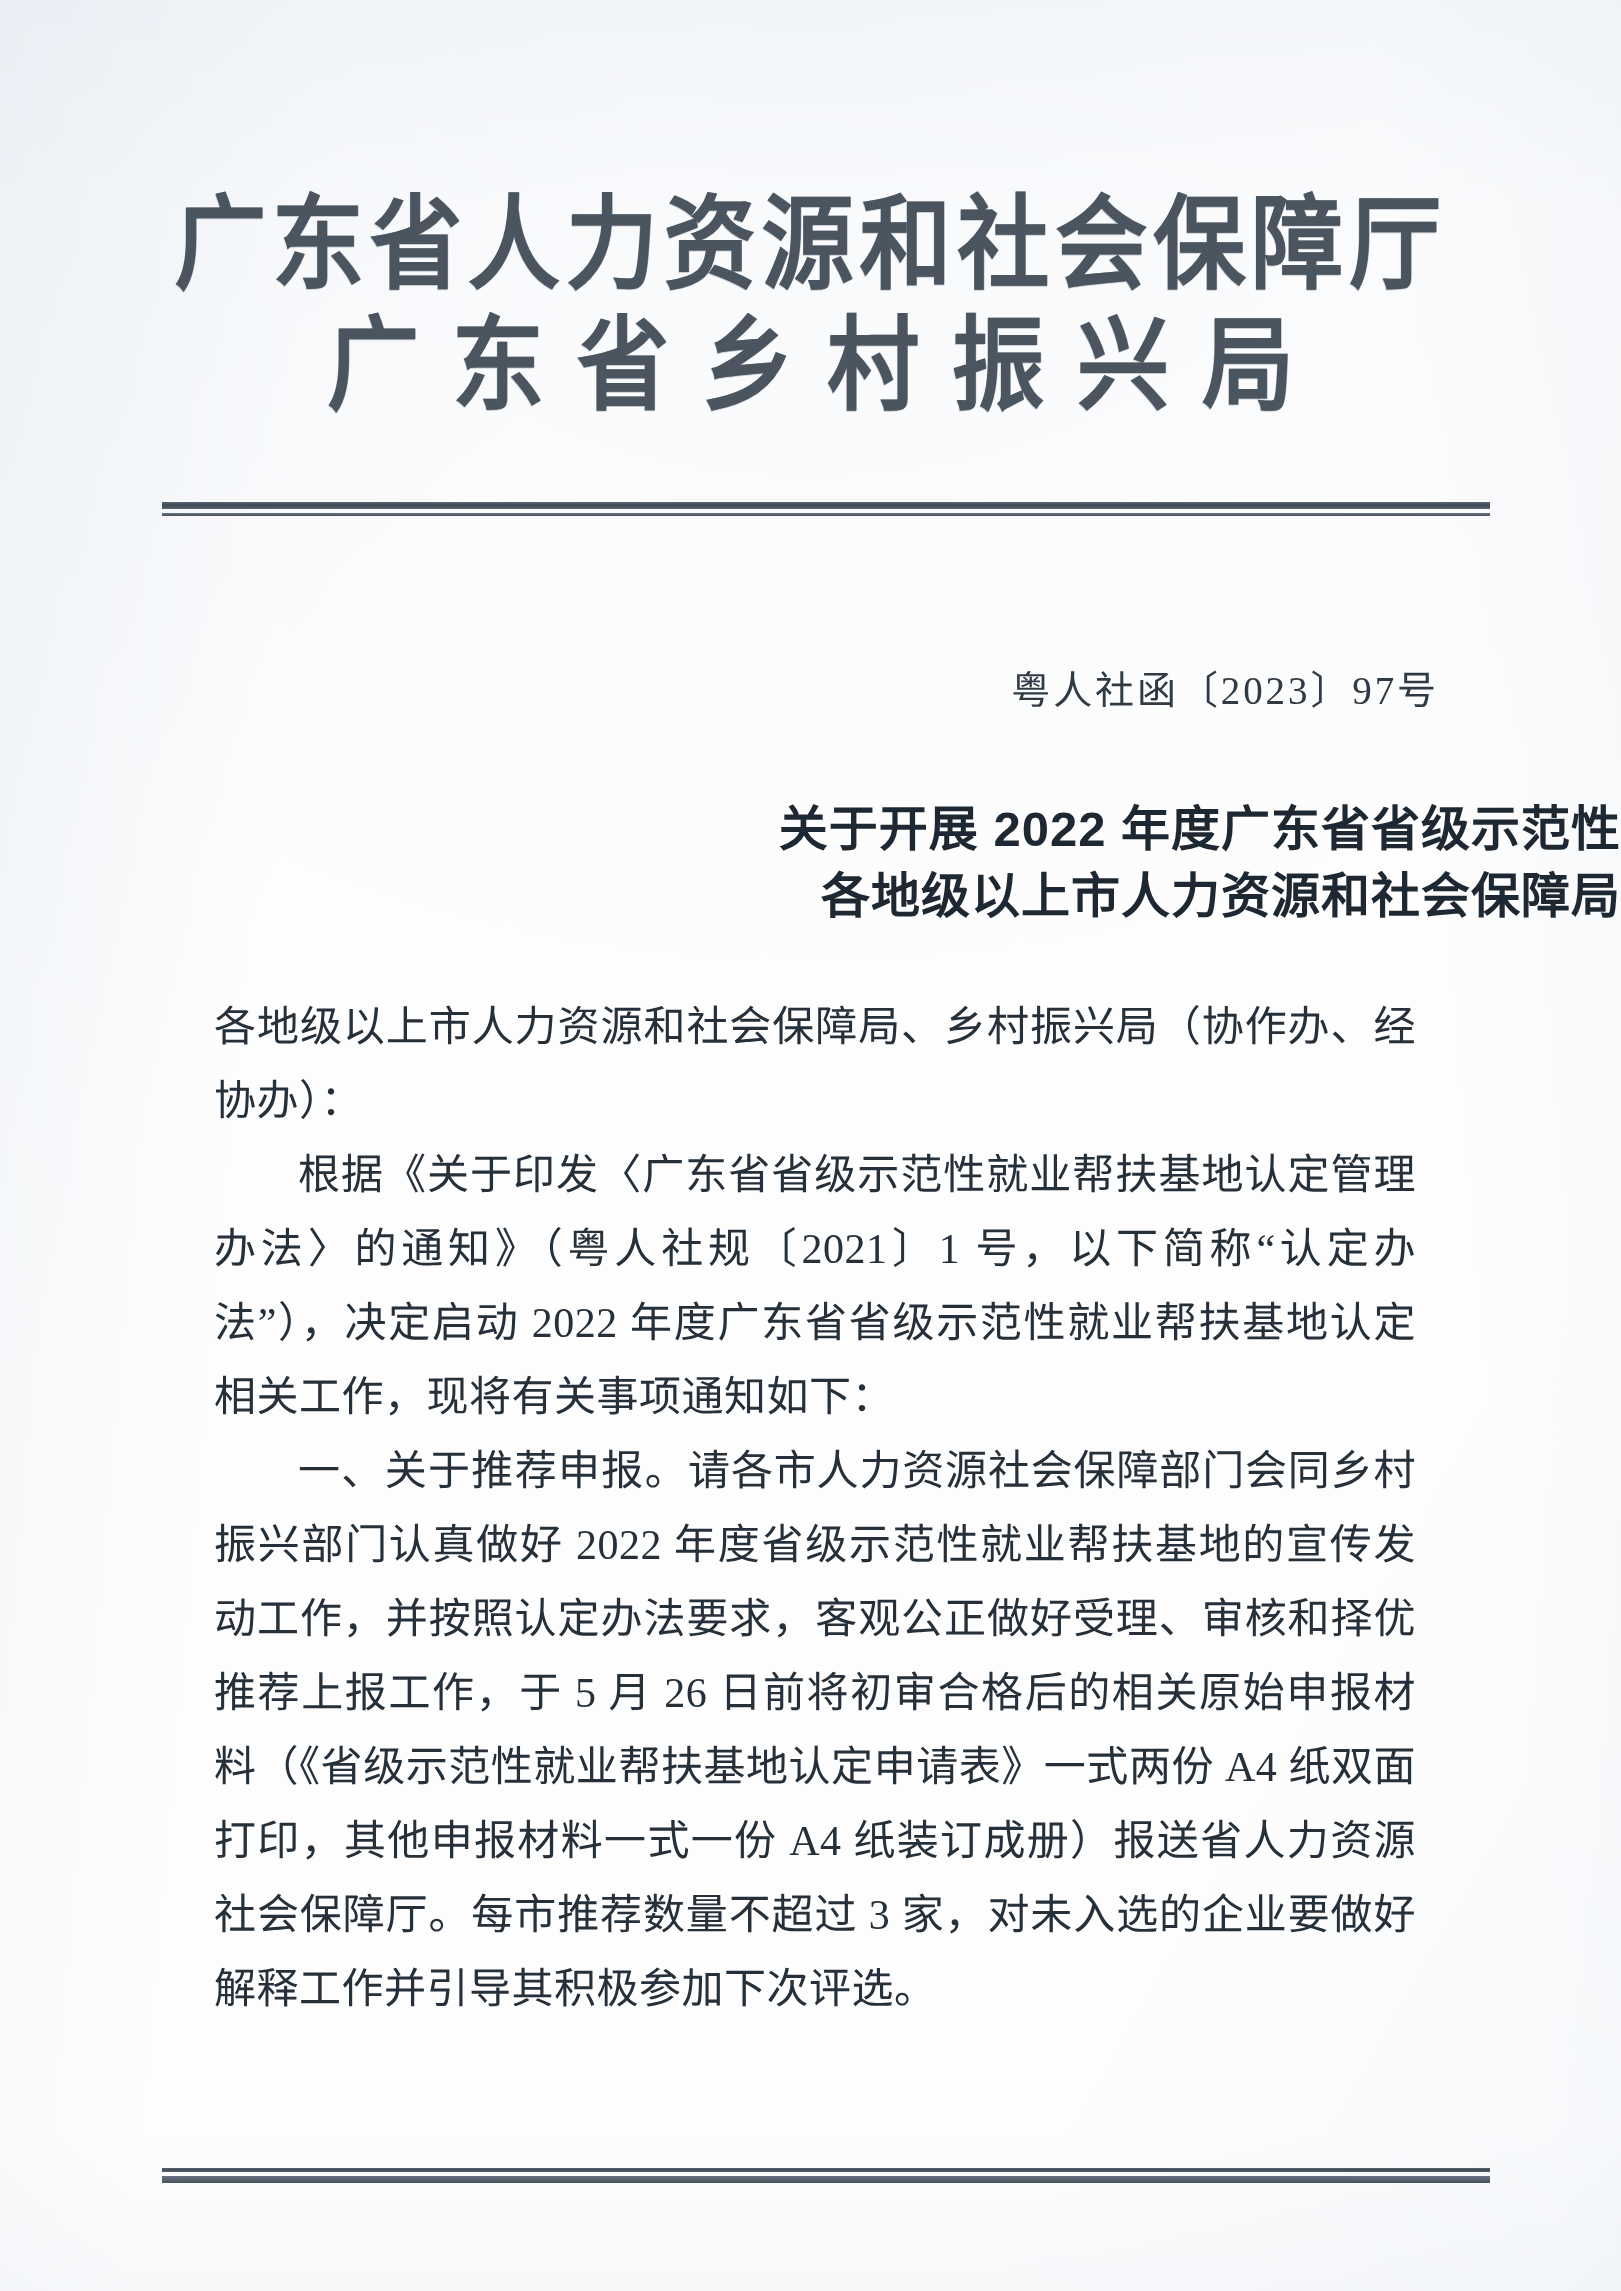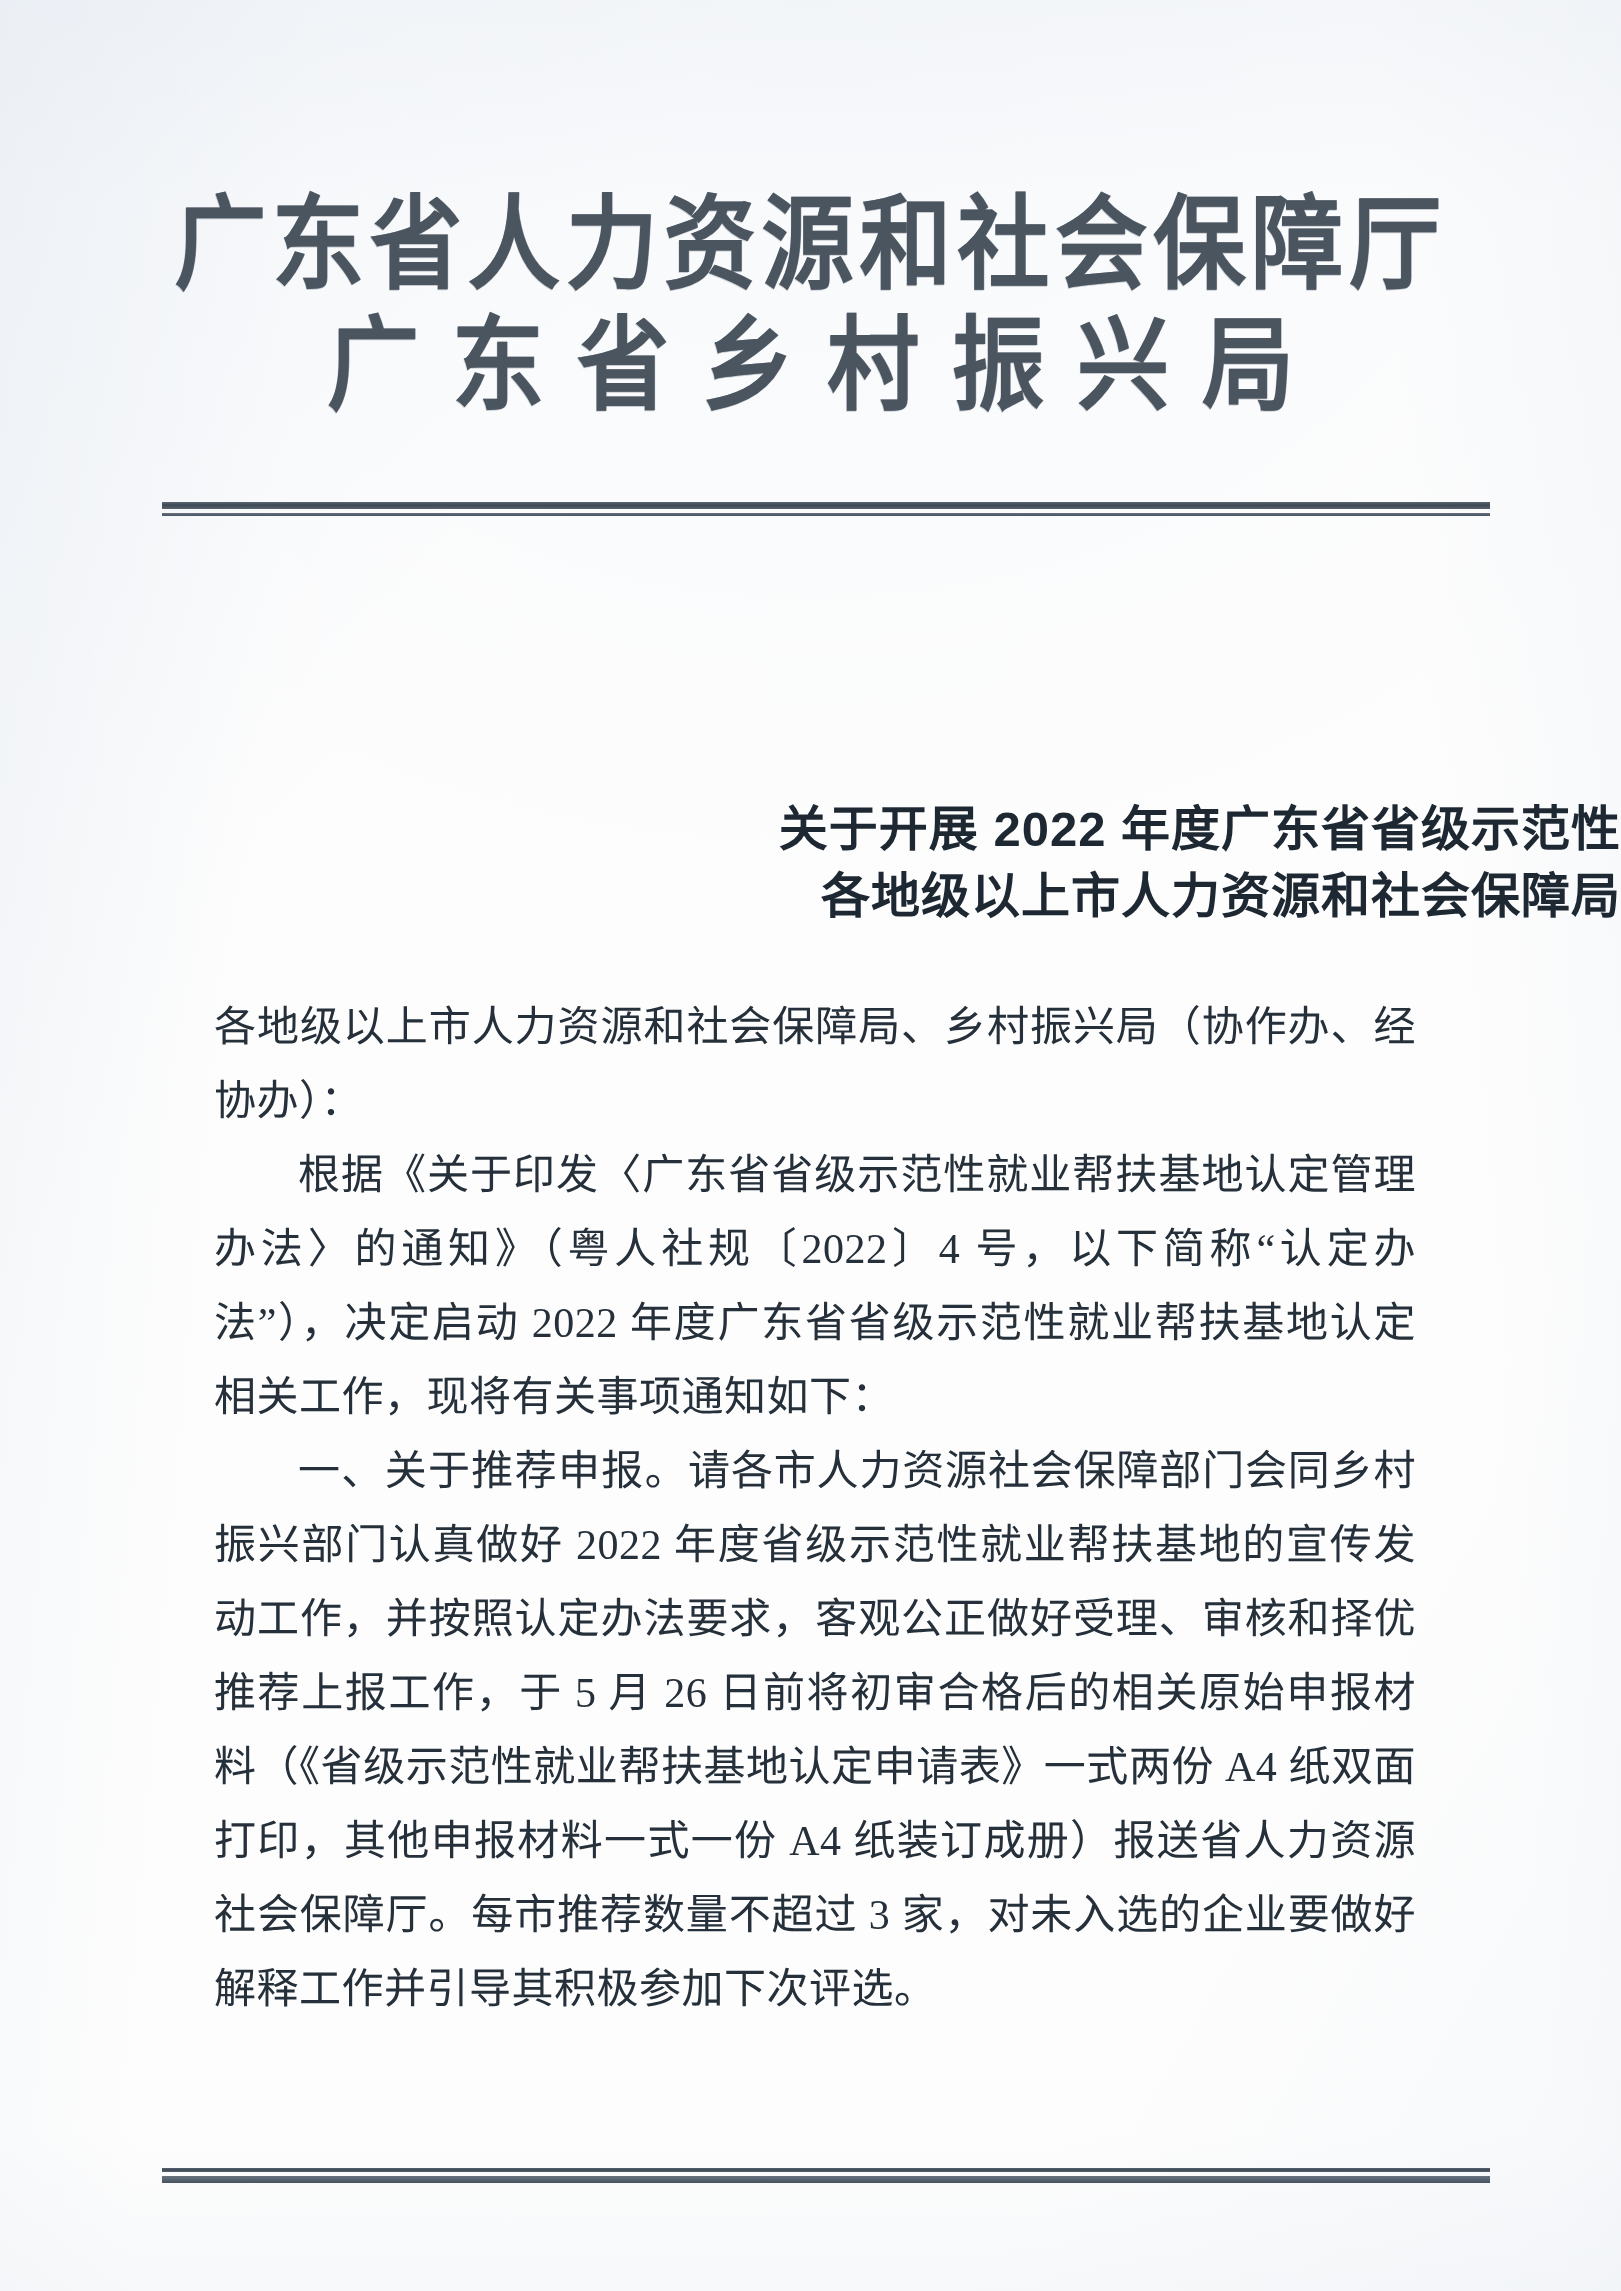--- a/index.html
+++ b/index.html
@@ -158,32 +158,33 @@
     <div class="masthead-line masthead-line-1">广东省人力资源和社会保障厅</div>
     <div class="masthead-line masthead-line-2">广东省乡村振兴局</div>
   </div>
 
   <div class="rule-double" id="header-rule">
     <div class="rule-thick"></div>
     <div class="rule-gap"></div>
     <div class="rule-thin"></div>
   </div>
 
+  <div class="doc-number">粤人社函〔2023〕97号</div>
 
   <div class="doc-title">
     <span class="tline">关于开展 2022 年度广东省省级示范性</span>
     <span class="tline">各地级以上市人力资源和社会保障局</span>
   </div>
 
   <div class="body-text">
 
     <p class="para">各地级以上市人力资源和社会保障局、乡村振兴局（协作办、经协办）：</p>
 
     <p class="para indent">
-      <span>根据《关于印发〈广东省省级示范性就业帮扶基地认定管理办法〉的通知》（粤人社规〔2022〕4 号，以下简称“认定办法”），决定启动 2022 年度广东省省级示范性就业帮扶基地认定相关工作，现将有关事项通知如下：</span>
+      <span>根据《关于印发〈广东省省级示范性就业帮扶基地认定管理办法〉的通知》（粤人社规〔2021〕1 号，以下简称“认定办法”），决定启动 2022 年度广东省省级示范性就业帮扶基地认定相关工作，现将有关事项通知如下：</span>
     </p>
 
     <p class="para indent">
       <span class="lead">一、关于推荐申报。</span><span>请各市人力资源社会保障部门会同乡村振兴部门认真做好 2022 年度省级示范性就业帮扶基地的宣传发动工作，并按照认定办法要求，客观公正做好受理、审核和择优推荐上报工作，于 5 月 26 日前将初审合格后的相关原始申报材料（《省级示范性就业帮扶基地认定申请表》一式两份 A4 纸双面打印，其他申报材料一式一份 A4 纸装订成册）报送省人力资源社会保障厅。每市推荐数量不超过 3 家，对未入选的企业要做好解释工作并引导其积极参加下次评选。</span>
     </p>
 
   </div>
 
   <div class="rule-double" id="footer-rule">
     <div class="rule-thick"></div>

